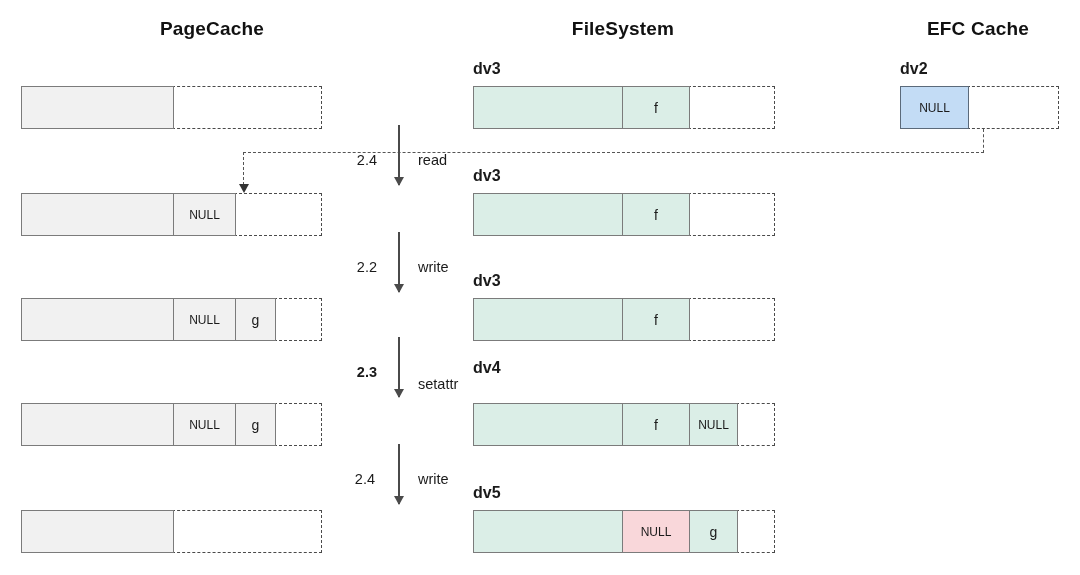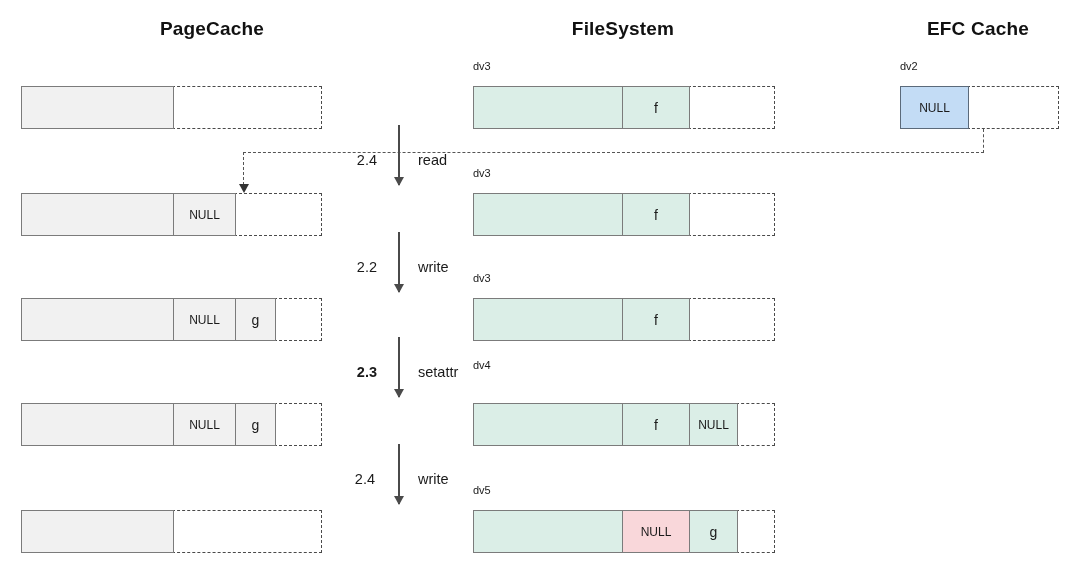--- a/index.html
+++ b/index.html
@@ -55,23 +55,24 @@
 
   .fill-grey{background:#f1f1f1;}
   .fill-green{background:#dbeee7;}
   .fill-pink{background:#f9d7da;}
   .fill-blue{background:#c3dcf5;}
   .bar.blue-bar{border-color:#5b6a7a;}
 
   
   .vtag{
     position:absolute;
-    font-size:11px;
+    font-size:16px;
     color:#1a1a1a;
     white-space:nowrap;
+    font-weight:bold;
   }
 
   
   .arrow{position:absolute;width:1.6px;background:#4a4a4a;}
   .arrow:after{
     content:"";position:absolute;left:50%;bottom:-1px;
     transform:translateX(-50%);
     width:0;height:0;
     border-left:5px solid transparent;
     border-right:5px solid transparent;
@@ -209,19 +210,19 @@
   <div class="arrow" style="left:398px;top:125px;height:60px;"></div>
   <div class="step-num" style="left:377px;top:152px;">2.4</div>
   <div class="step-label" style="left:418px;top:152px;">read</div>
 
   <div class="arrow" style="left:398px;top:232px;height:60px;"></div>
   <div class="step-num" style="left:377px;top:259px;">2.2</div>
   <div class="step-label" style="left:418px;top:259px;">write</div>
 
   <div class="arrow" style="left:398px;top:337px;height:60px;"></div>
   <div class="step-num" style="left:377px;top:364px;font-weight:bold;">2.3</div>
-  <div class="step-label" style="left:418px;top:364px;">setattr</div>
+  <div class="step-label" style="left:418px;top:376px;">setattr</div>
 
   <div class="arrow" style="left:398px;top:444px;height:60px;"></div>
   <div class="step-num" style="left:375px;top:471px;">2.4</div>
   <div class="step-label" style="left:418px;top:471px;">write</div>
 
 </div>
 
 </body></html>

